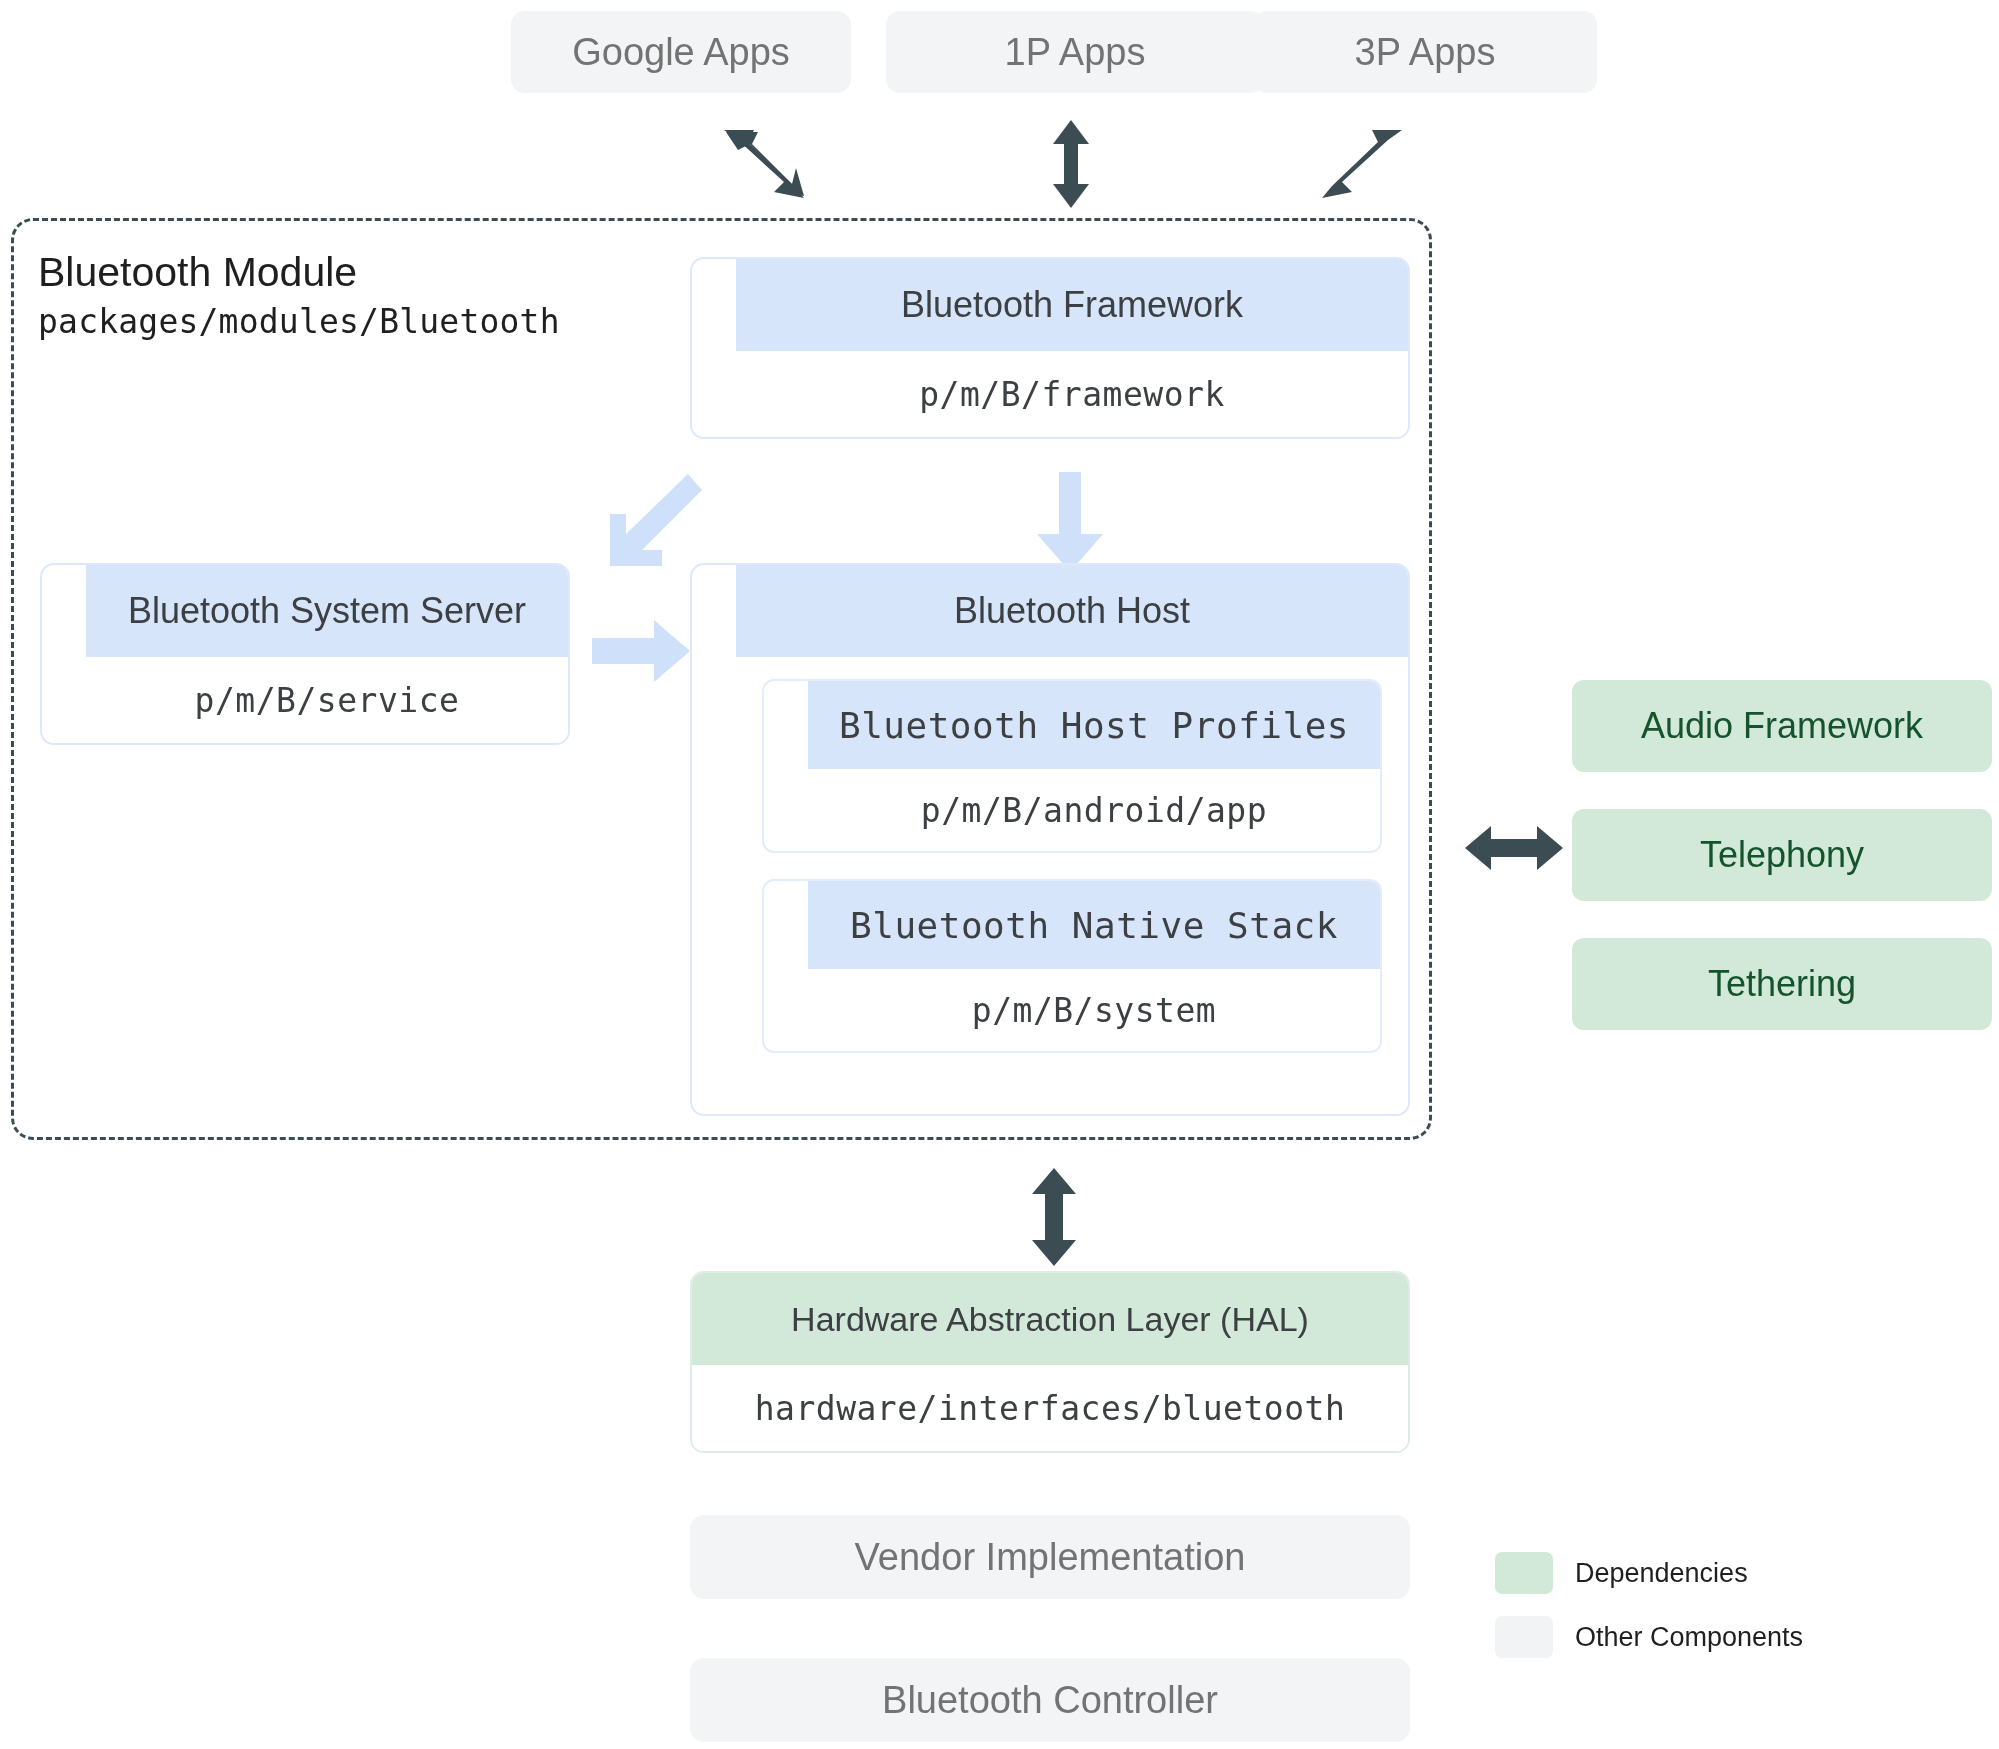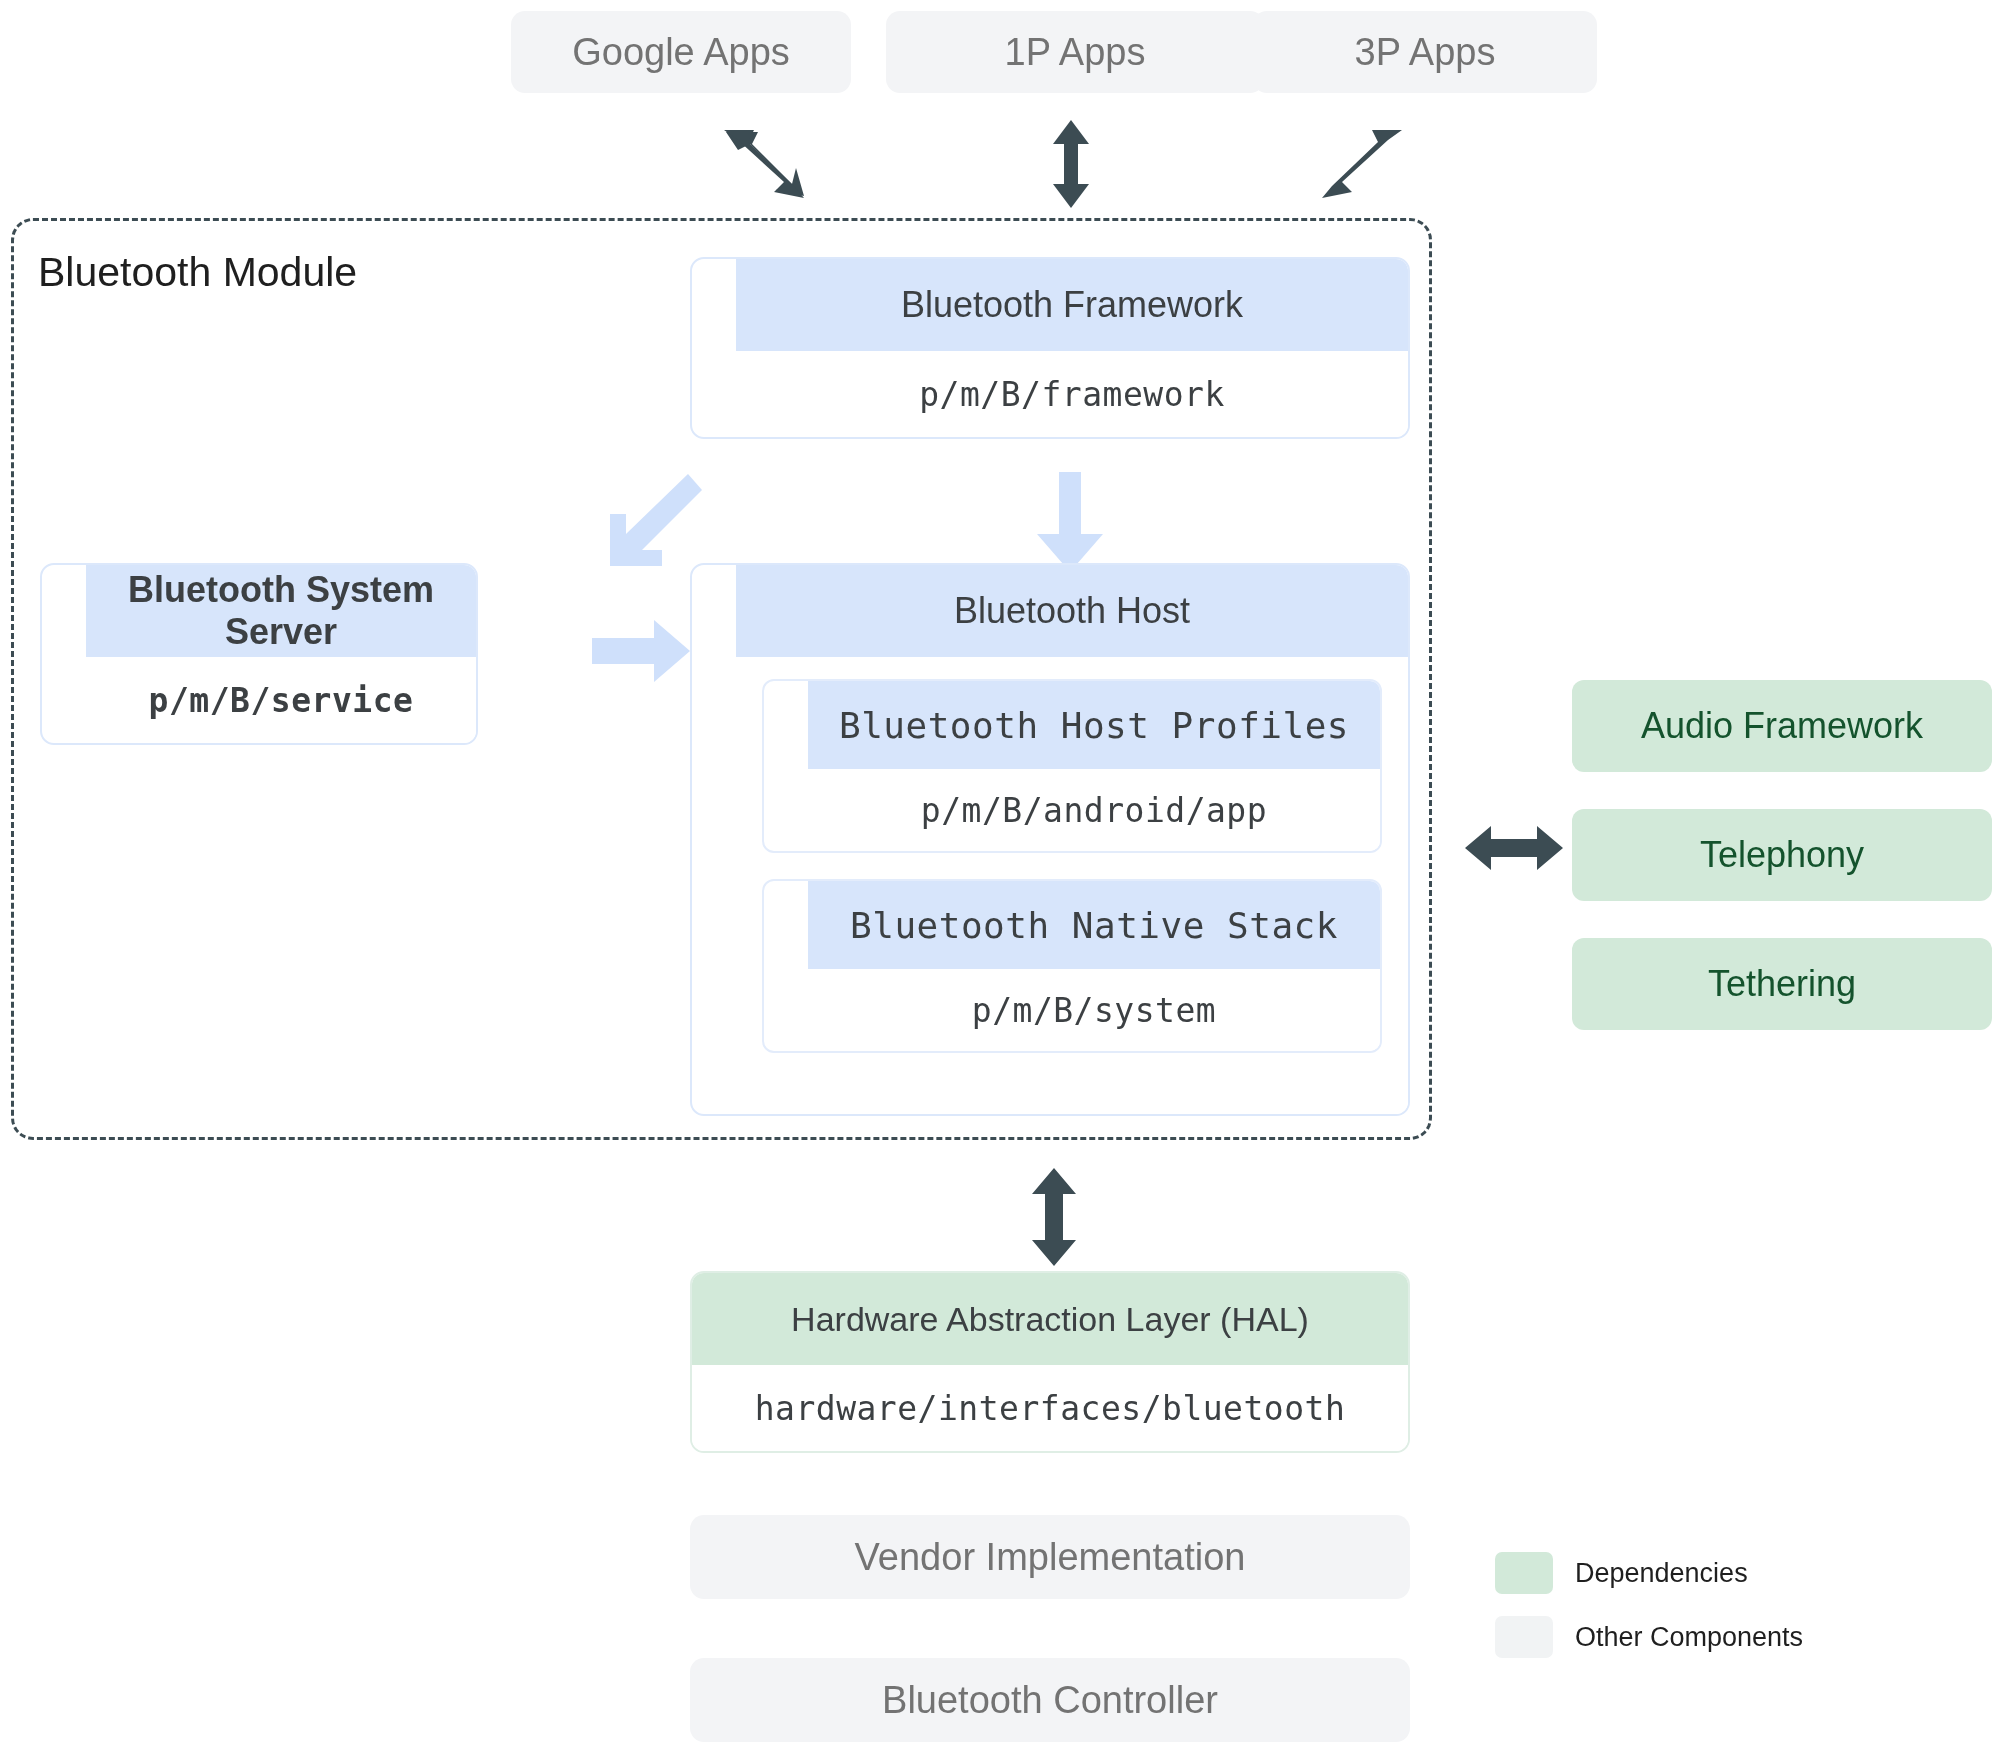--- a/index.html
+++ b/index.html
@@ -174,20 +174,21 @@
 
   <div class="arrow" style="left:1318px; top:128px; width:90px; height:72px;">
     <svg width="90" height="72" viewBox="0 0 90 72">
       <path fill="#3c4c53" d="M84 2 L54 2 L60 14 L14 58 L4 70 L34 64 L24 54 L70 12 Z"></path>
     </svg>
   </div>
 
   <div id="module-container" style="left:11px; top:218px; width:1421px; height:922px;"></div>
 
   <div id="module-title" style="left:38px; top:249px;">Bluetooth Module</div>
+  <div id="module-path" style="left:38px; top:302px;">packages/modules/Bluetooth</div>
 
   <div class="card card-blue" style="left:690px; top:257px; width:720px; height:182px;">
     <div class="card-hd" style="height:92px;">
       <span>Bluetooth Framework</span>
     </div>
     <div class="card-bd">
       <span>p/m/B/framework</span>
     </div>
   </div>
 
@@ -196,21 +197,21 @@
       <path fill="#cfe0fb" d="M96 6 L110 22 L50 82 L70 82 L70 98 L18 98 L18 46 L34 46 L34 66 Z"></path>
     </svg>
   </div>
 
   <div class="arrow" style="left:1035px; top:472px; width:70px; height:100px;">
     <svg width="70" height="100" viewBox="0 0 70 100">
       <path fill="#cfe0fb" d="M24 0 L46 0 L46 62 L68 62 L35 100 L2 62 L24 62 Z"></path>
     </svg>
   </div>
 
-  <div class="card card-blue" style="left:40px; top:563px; width:438px; height:182px;font-weight:bold;">
+  <div class="card card-blue" style="left:40px; top:563px; width:530px; height:182px;">
     <div class="card-hd" style="height:92px;">
       <span>Bluetooth System Server</span>
     </div>
     <div class="card-bd">
       <span>p/m/B/service</span>
     </div>
   </div>
 
   <div class="arrow" style="left:592px; top:620px; width:98px; height:62px;">
     <svg width="98" height="62" viewBox="0 0 98 62">

